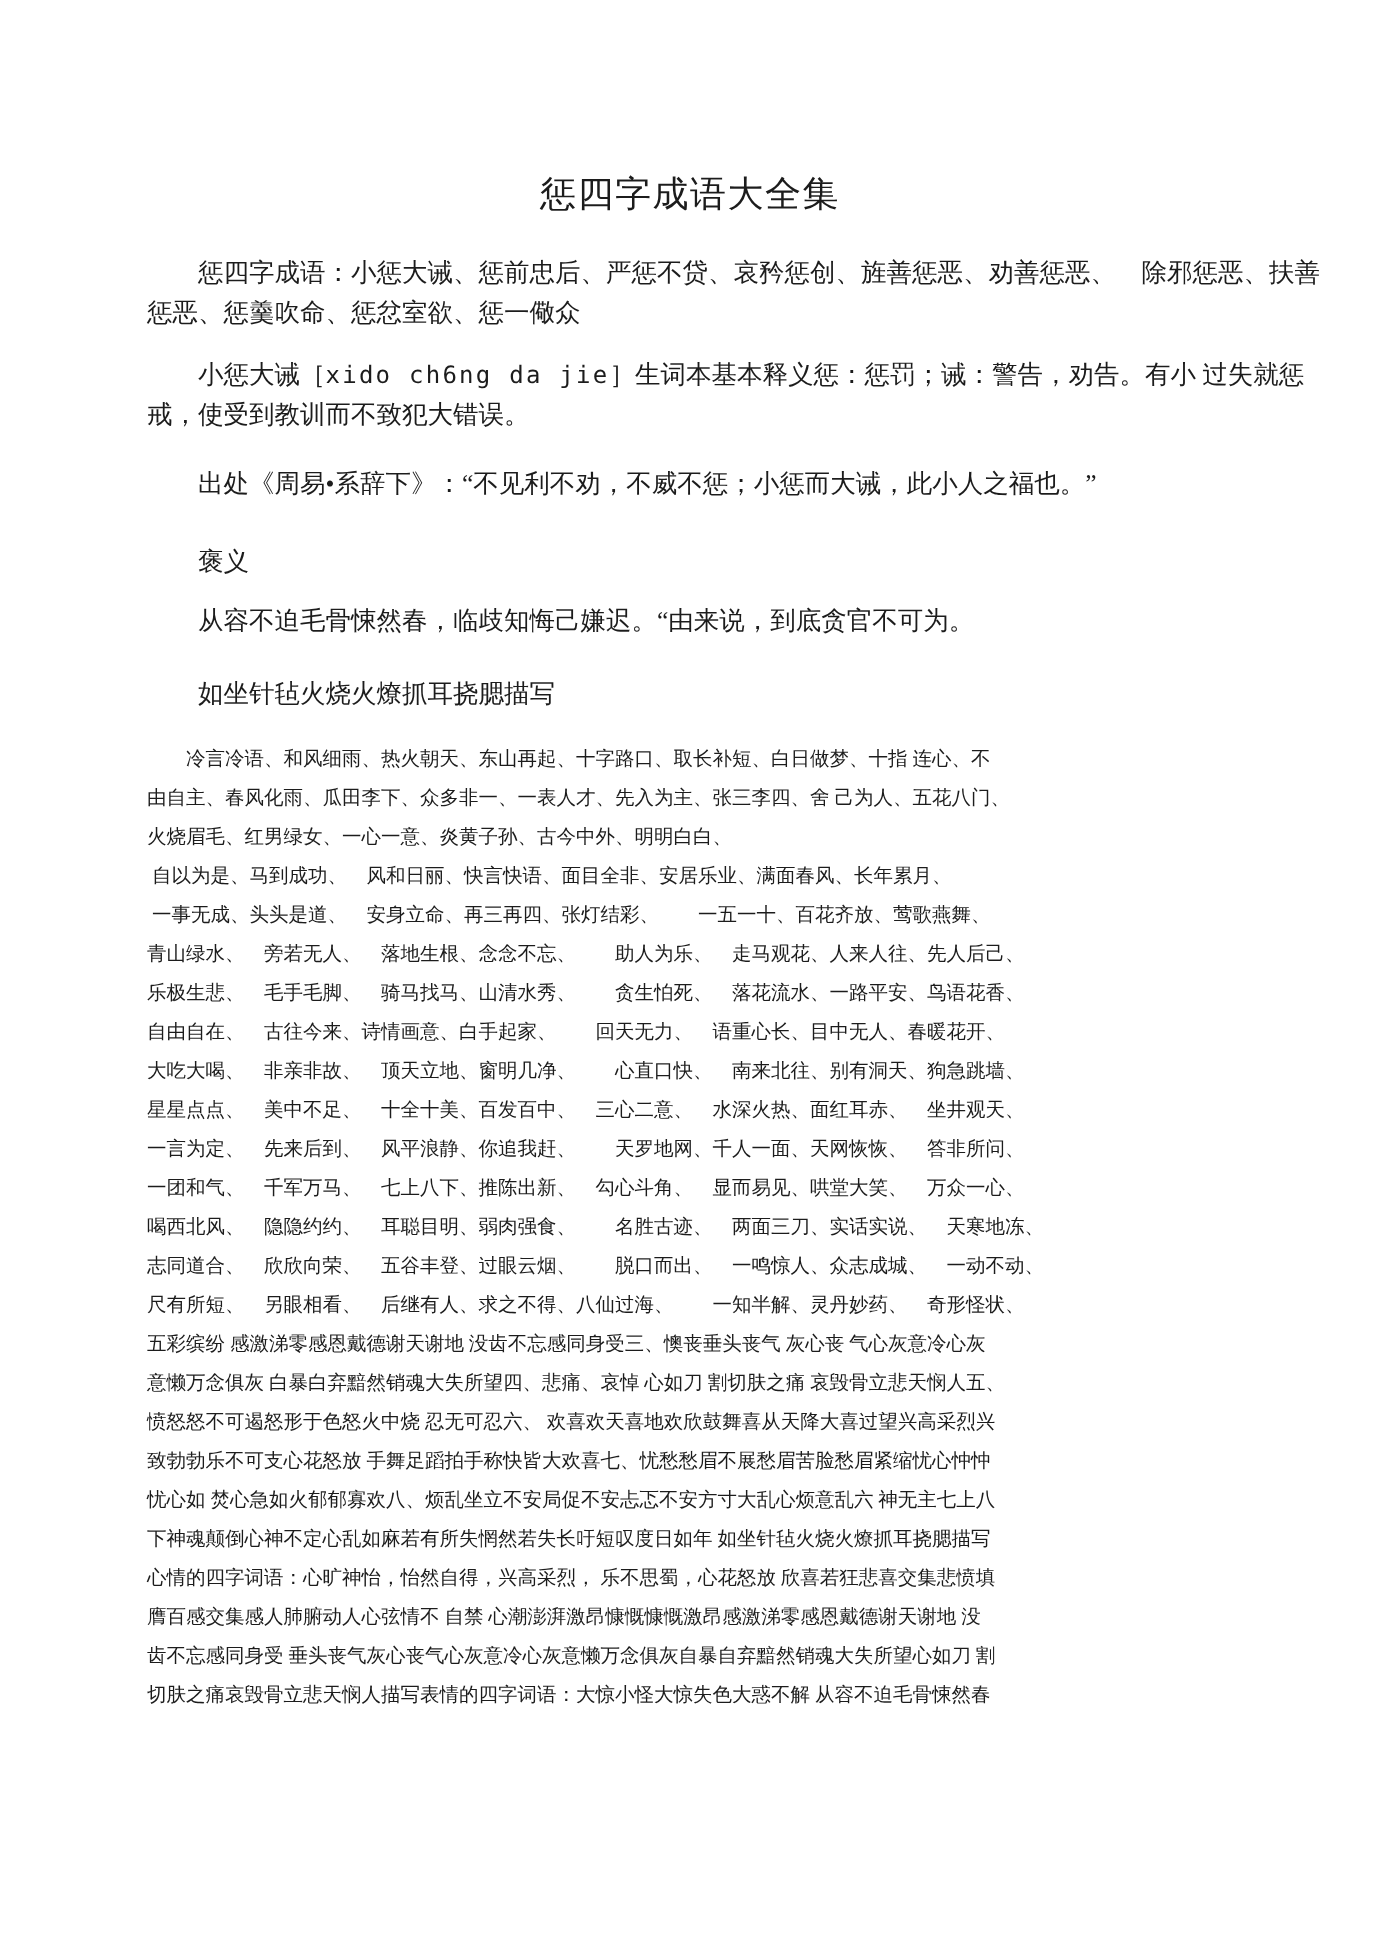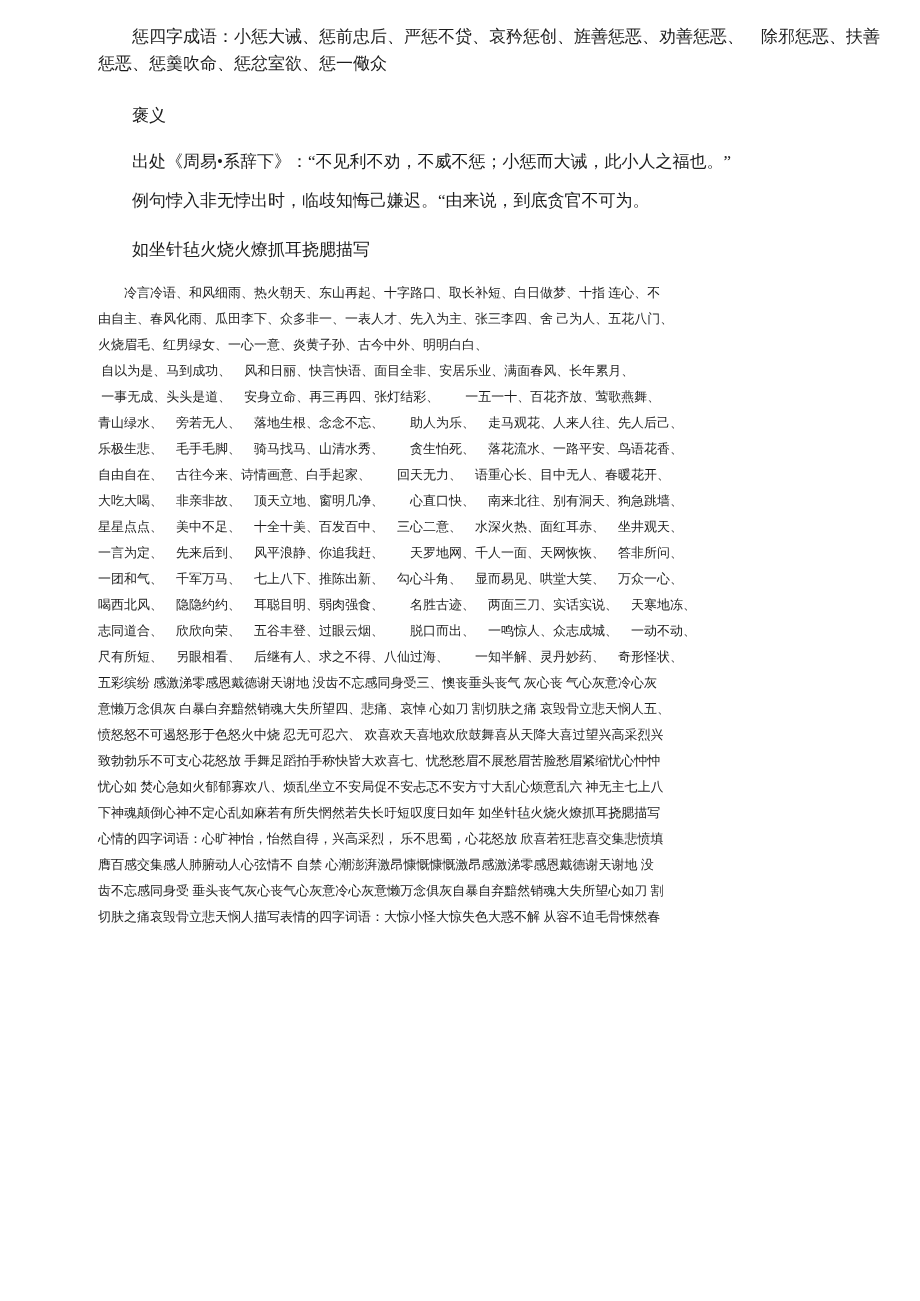--- a/index.html
+++ b/index.html
@@ -54,29 +54,31 @@
     line-height: 26px;
     white-space: pre-wrap;
     text-align: left;
   }
 </style>
 </head>
 <body>
 
 <div class="page">
 
+  <h1 class="doc-title">惩四字成语大全集</h1>
 
   <p class="para indent p-intro">惩四字成语：小惩大诫、惩前忠后、严惩不贷、哀矜惩创、旌善惩恶、劝善惩恶、　除邪惩恶、扶善惩恶、惩羹吹命、惩忿室欲、惩一儆众</p>
 
+  <p class="para indent p-definition"><span>小惩大诫［</span><span class="pinyin">xido ch6ng da jie</span><span>］生词本基本释义惩：惩罚；诫：警告，劝告。有小 过失就惩戒，使受到教训而不致犯大错误。</span></p>
+
+  <p class="para indent p-source">出处《周易•系辞下》：“不见利不劝，不威不惩；小惩而大诫，此小人之福也。”</p>
 
   <p class="para indent p-register">褒义</p>
 
-  <p class="para indent p-source">出处《周易•系辞下》：“不见利不劝，不威不惩；小惩而大诫，此小人之福也。”</p>
-
-  <p class="para indent p-example">例句悖入非无悖出时，临歧知悔己嫌迟。“由来说，到底贪官不可为。</p>
+  <p class="para indent p-example">从容不迫毛骨悚然春，临歧知悔己嫌迟。“由来说，到底贪官不可为。</p>
 
   <p class="para indent p-synonyms">如坐针毡火烧火燎抓耳挠腮描写</p>
 
   <div class="idiom-block">　　冷言冷语、和风细雨、热火朝天、东山再起、十字路口、取长补短、白日做梦、十指 连心、不
 由自主、春风化雨、瓜田李下、众多非一、一表人才、先入为主、张三李四、舍 己为人、五花八门、
 火烧眉毛、红男绿女、一心一意、炎黄子孙、古今中外、明明白白、
  自以为是、马到成功、　风和日丽、快言快语、面目全非、安居乐业、满面春风、长年累月、
  一事无成、头头是道、　安身立命、再三再四、张灯结彩、　　一五一十、百花齐放、莺歌燕舞、
 青山绿水、　旁若无人、　落地生根、念念不忘、　　助人为乐、　走马观花、人来人往、先人后己、
 乐极生悲、　毛手毛脚、　骑马找马、山清水秀、　　贪生怕死、　落花流水、一路平安、鸟语花香、

